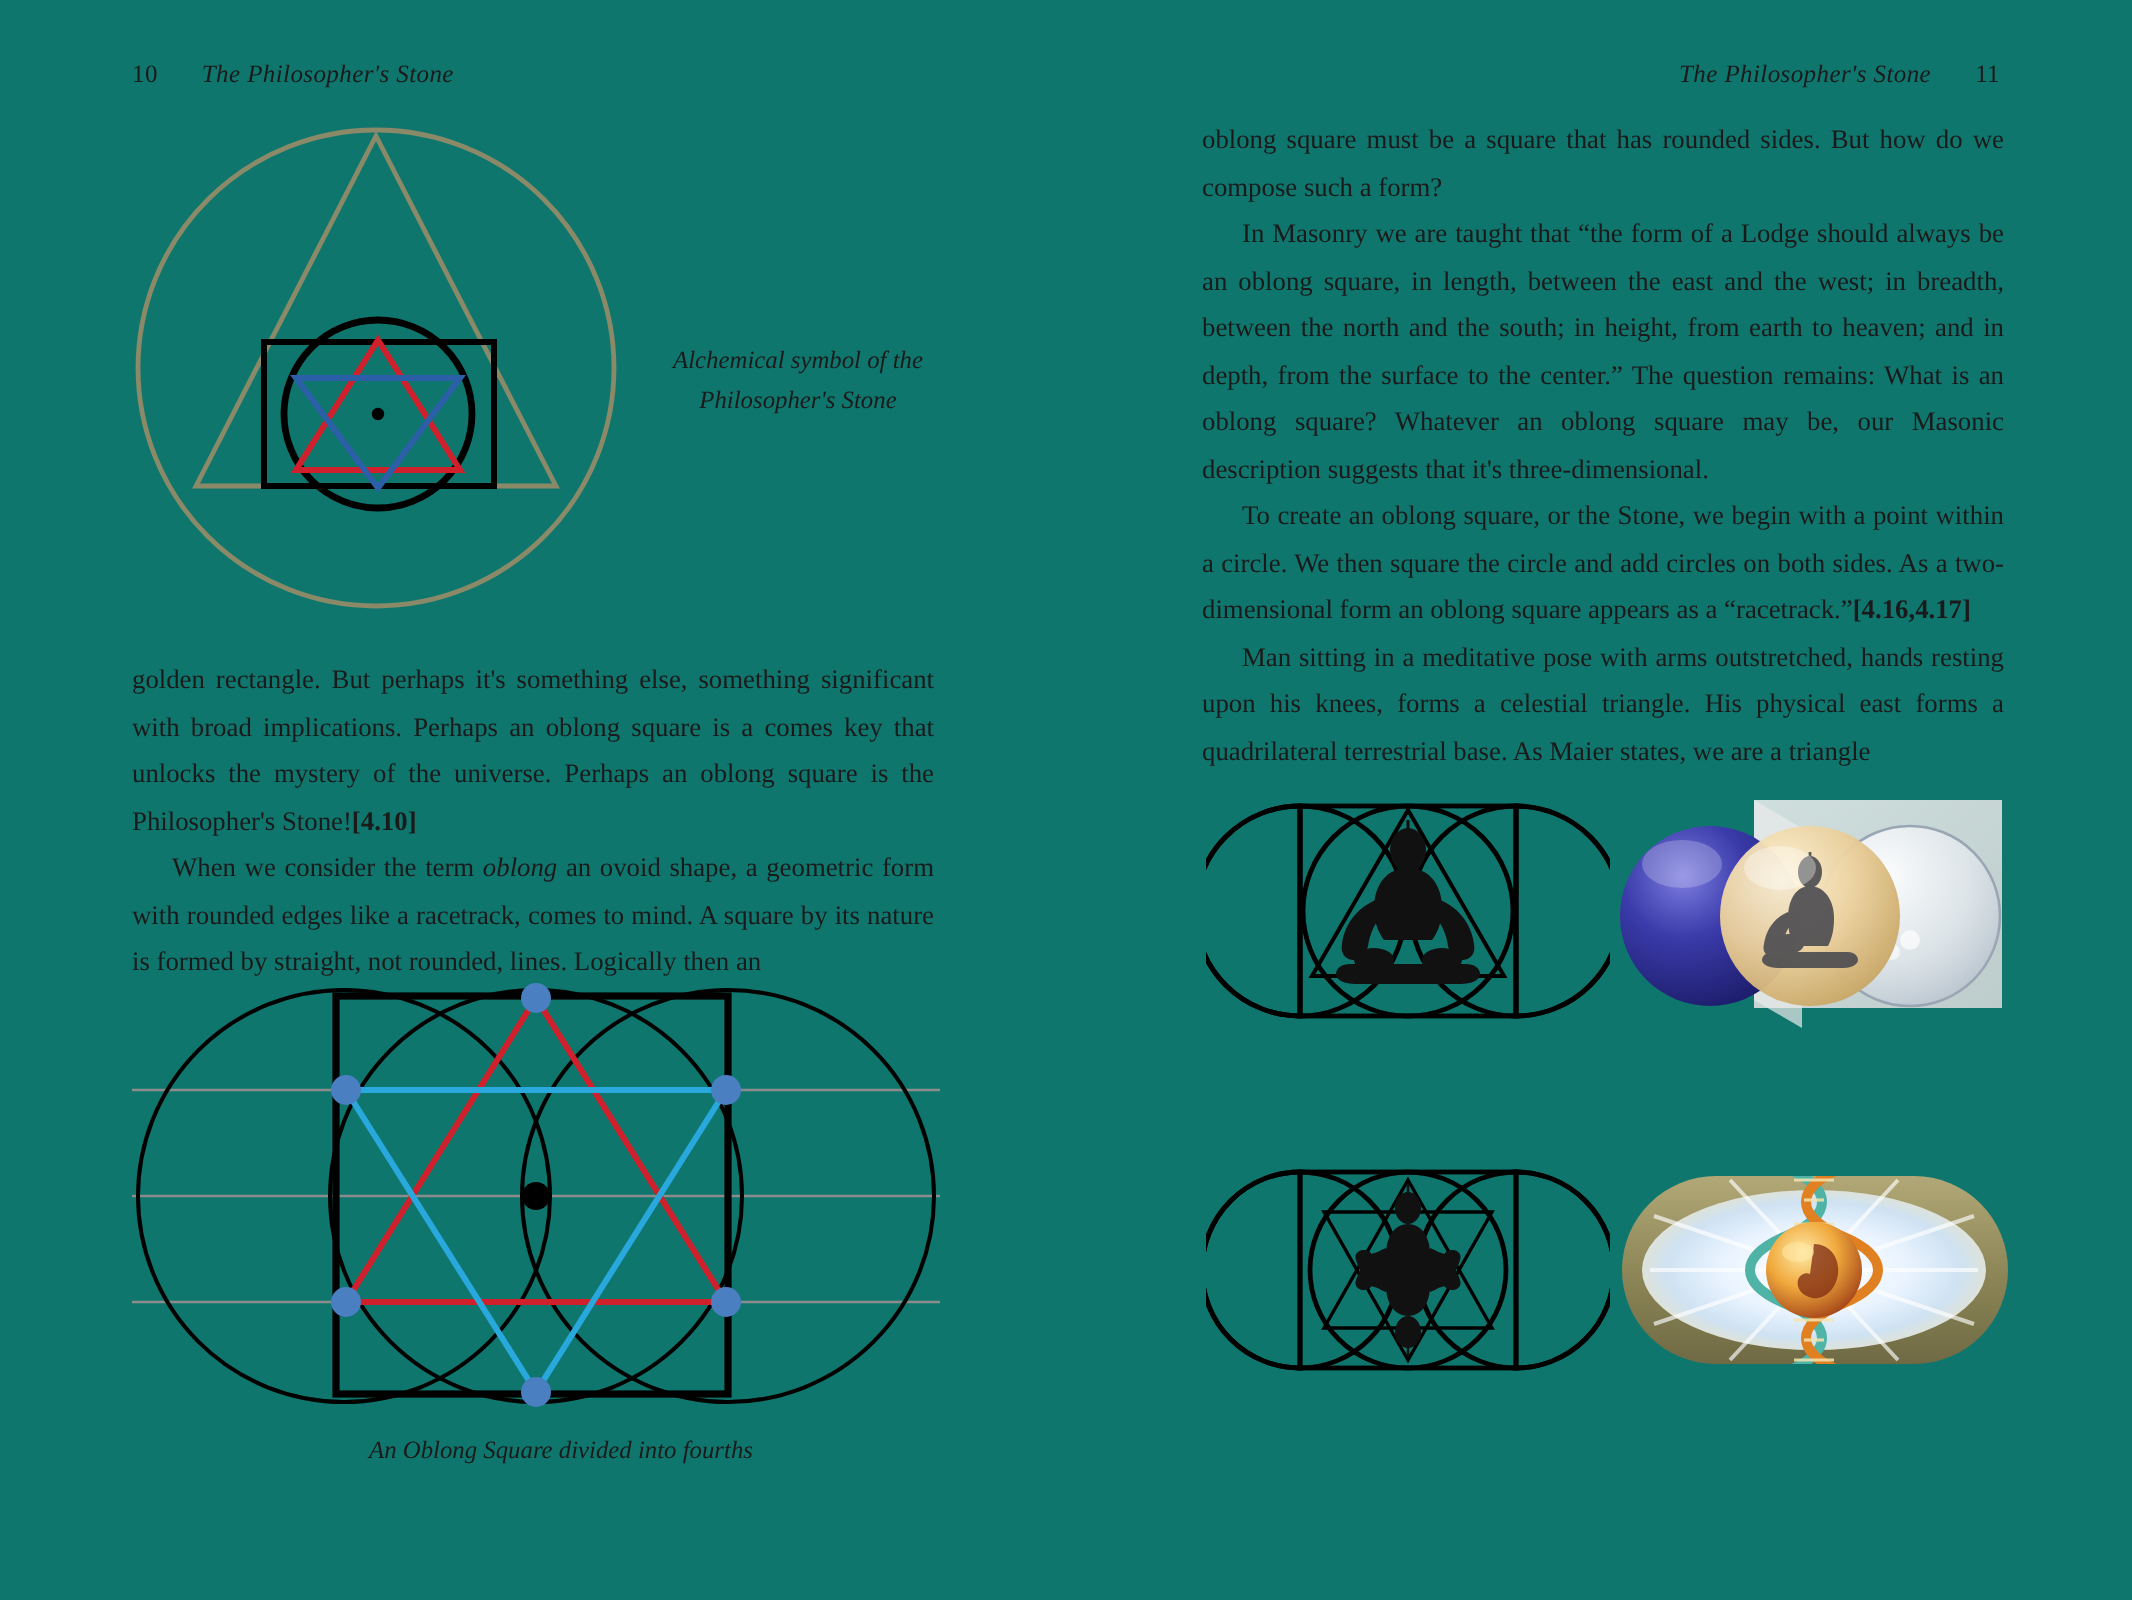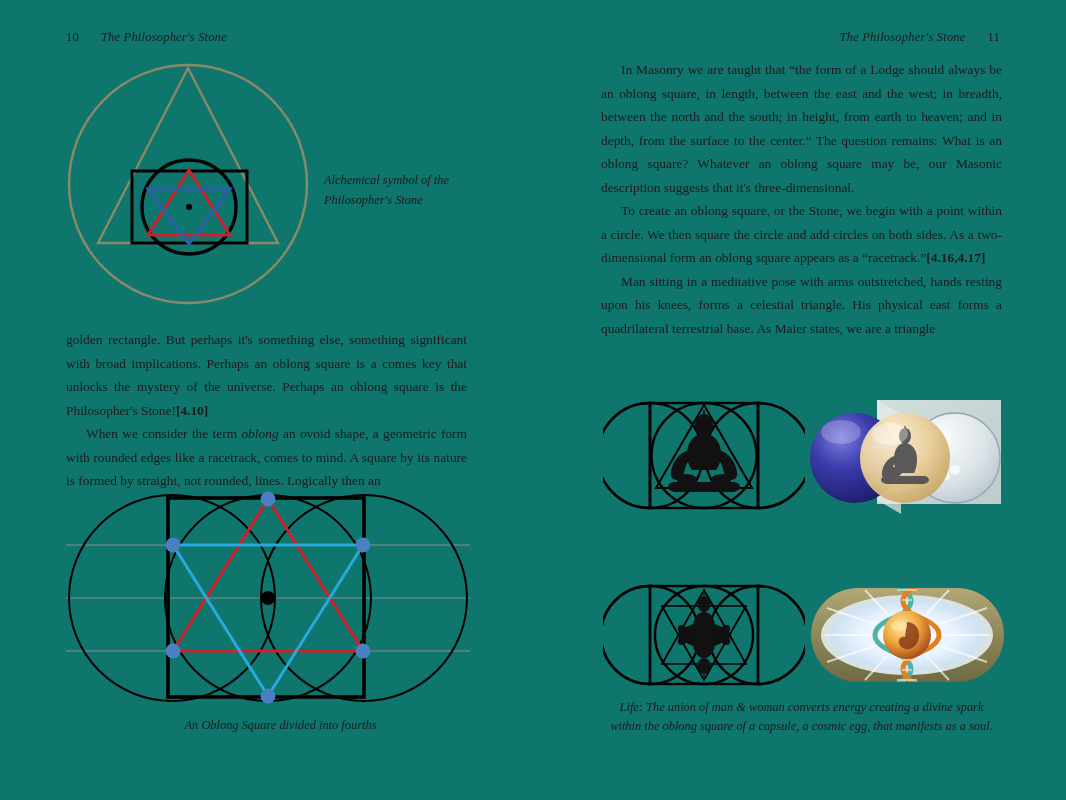--- a/index.html
+++ b/index.html
@@ -68,21 +68,21 @@
 
   
   .caption {
     position: absolute;
     font-style: italic;
     font-size: 12.4px;
     line-height: 19px;
     text-align: center;
   }
   .caption-side {
-    text-align: left;
+    text-align: center;
     line-height: 20px;
     font-family: Liberation Serif, serif;
   }
 
   
   .fig { position: absolute; }
   .fig svg { display: block; }
 
   .raster {
     position: absolute;
@@ -159,20 +159,21 @@
     <div class="caption" style="left:80px; top:716px; width:401px;">An Oblong Square divided into fourths</div>
   </div>
 
   <div class="page page-right">
 
     <div class="runhead runhead-right">
       <span class="title">The Philosopher's Stone</span><span class="folio">11</span>
     </div>
 
     <div class="col col-right" style="top:58px;">
+      <p>oblong square must be a square that has rounded sides. But how do we compose such a form?</p>
       <p class="indent">In Masonry we are taught that “the form of a Lodge should always be an oblong square, in length, between the east and the west; in breadth, between the north and the south; in height, from earth to heaven; and in depth, from the surface to the center.” The question remains: What is an oblong square? Whatever an oblong square may be, our Masonic description suggests that it's three-dimensional.</p>
       <p class="indent"><span>To create an oblong square, or the Stone, we begin with a point within a circle. We then square the circle and add circles on both sides. As a two-dimensional form an oblong square appears as a “racetrack.”</span><span class="bold">[4.16,4.17]</span></p>
       <p class="indent">Man sitting in a meditative pose with arms outstretched, hands resting upon his knees, forms a celestial triangle. His physical east forms a quadrilateral terrestrial base. As Maier states, we are a triangle</p>
     </div>
 
     <div class="fig" style="left:70px; top:398px;">
       <svg width="202" height="115" viewBox="0 0 202 115">
         <g fill="none" stroke="#000000" stroke-width="2.4">
           <path d="M47,5 A52.5,52.5 0 0 0 47,110 Z"></path>
           <path d="M155,5 A52.5,52.5 0 0 1 155,110 Z"></path>
@@ -329,19 +330,15 @@
           </g>
           <g>
             <circle cx="102" cy="53" r="24" fill="url(#eggG)"></circle>
             <path d="M102,40 c8,0 13,7 12,15 c-1,8 -7,13 -13,12 c-5,-1 -8,-5 -7,-9 c1,-3 4,-4 6,-3" fill="#7d2b14" opacity="0.75"></path>
             <ellipse cx="94" cy="44" rx="8" ry="5" fill="#ffe9a8" opacity="0.55"></ellipse>
           </g>
         </g>
       </svg>
     </div>
 
-    <div class="caption" style="left:68px; top:698px; width:401px;">
-      <div>Life: The union of man &amp; woman converts energy creating a divine spark</div>
-      <div>within the oblong square of a capsule, a cosmic egg, that manifests as a soul.</div>
-    </div>
   </div>
 
 </div>
 
 </body></html>

